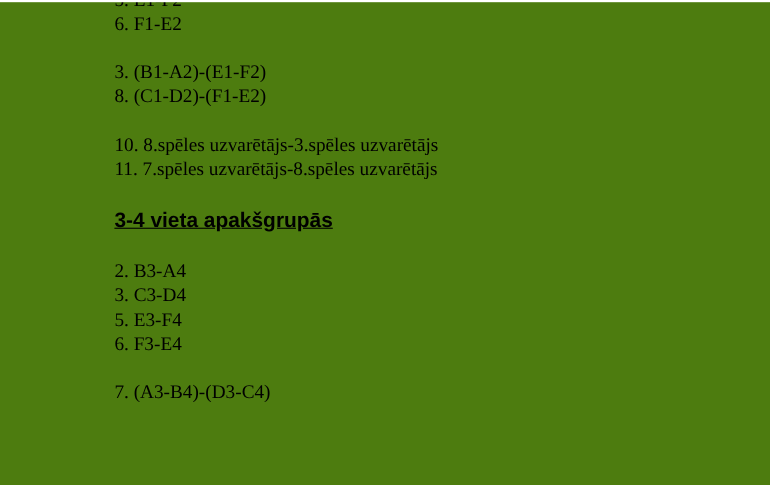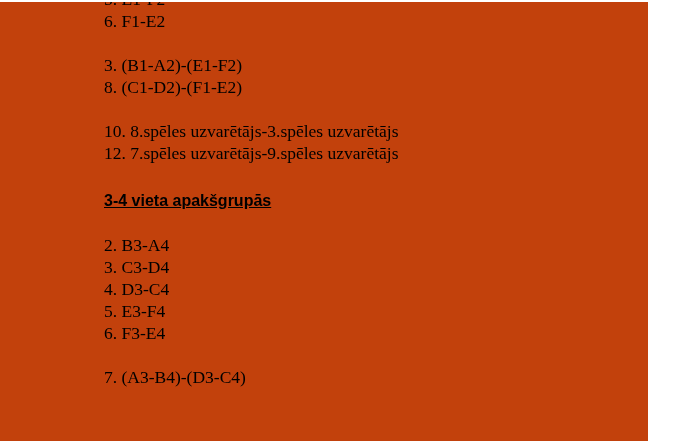--- a/index.html
+++ b/index.html
@@ -9,44 +9,43 @@
   body {
     width: 700px;
     height: 441px;
     background: #ffffff;
     font-family: "Liberation Serif", serif;
     color: #000000;
     overflow: hidden;
   }
   .page {
     position: relative;
-    width: 605px;
+    width: 700px;
     height: 441px;
-    background: #c2410c;
-    padding-left: 43px;
+    background: #4d7c0f;
   }
   .content {
     position: absolute;
     left: 104px;
     top: -12px;
     width: 520px;
   }
   .line {
     font-family: "Liberation Serif", serif;
     font-size: 17.5px;
     line-height: 22px;
     white-space: pre;
     color: #000000;
   }
   .gap {
     height: 22px;
   }
   .section-head {
     font-family: "Liberation Sans", sans-serif;
-    font-size: 16px;
+    font-size: 19px;
     font-weight: bold;
     line-height: 22px;
     text-decoration: underline;
     color: #000000;
     white-space: pre;
     display: inline-block;
   }
   .head-wrap {
     line-height: 22px;
     padding-top: 4px;
@@ -65,26 +64,25 @@
 
 <div class="page">
   <div class="content">
       <div class="line">5. E1-F2</div>
       <div class="line">6. F1-E2</div>
       <div class="gap"></div>
       <div class="line">3. (B1-A2)-(E1-F2)</div>
       <div class="line">8. (C1-D2)-(F1-E2)</div>
       <div class="gap"></div>
       <div class="line">10. 8.spēles uzvarētājs-3.spēles uzvarētājs</div>
-      <div class="line">12. 7.spēles uzvarētājs-9.spēles uzvarētājs</div>
+      <div class="line">11. 7.spēles uzvarētājs-8.spēles uzvarētājs</div>
       <div class="gap"></div>
       <div class="head-wrap"><span class="section-head">3-4 vieta apakšgrupās</span></div>
       <div class="gap"></div>
       <div class="line">2. B3-A4</div>
       <div class="line">3. C3-D4</div>
-      <div class="line">4. D3-C4</div>
       <div class="line">5. E3-F4</div>
       <div class="line">6. F3-E4</div>
       <div class="gap"></div>
       <div class="line">7. (A3-B4)-(D3-C4)</div>
     </div>
   <div class="clip-top"></div>
 </div>
 
 </body></html>

